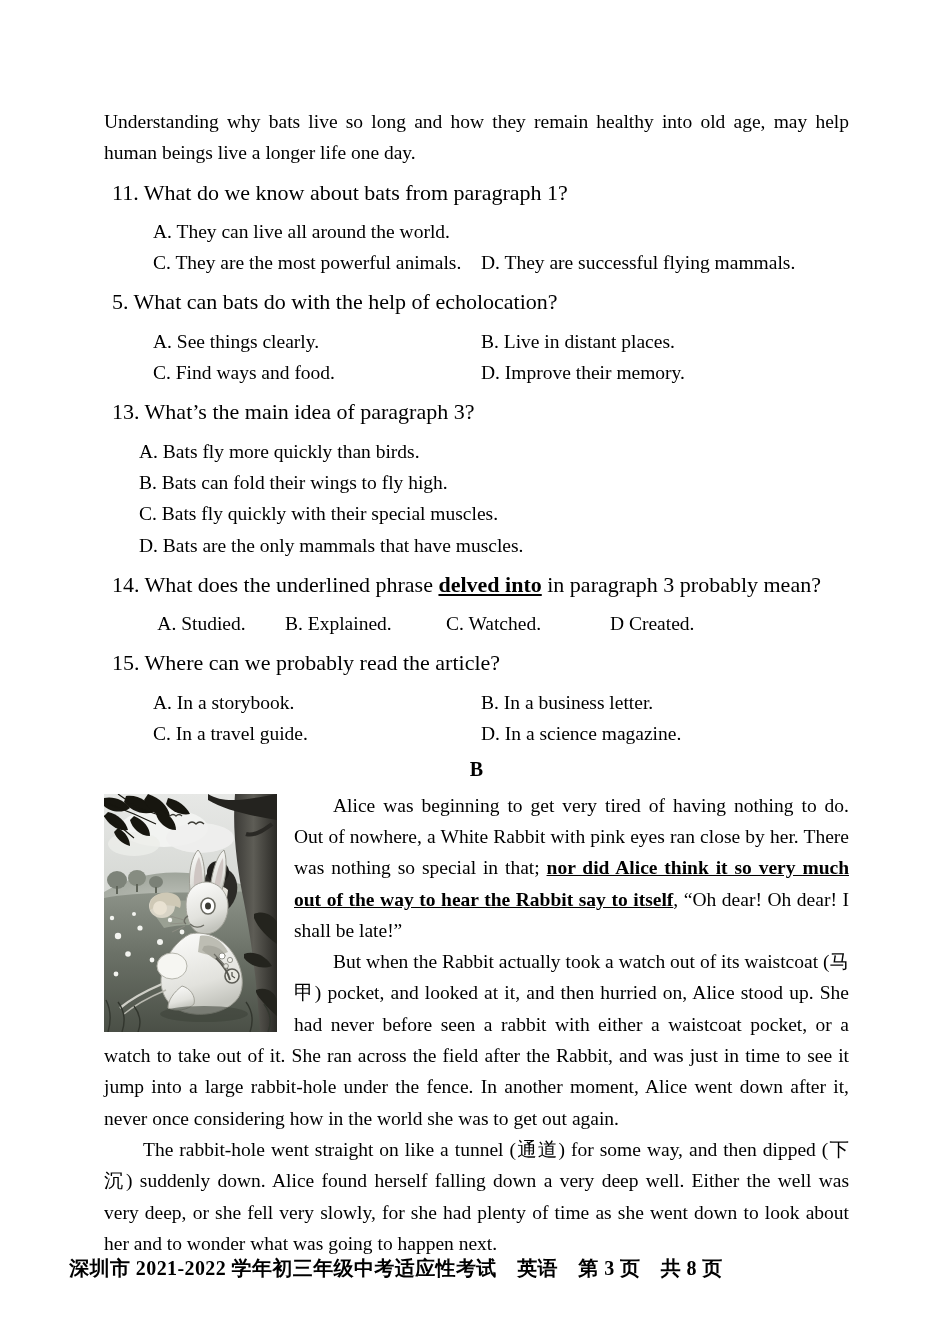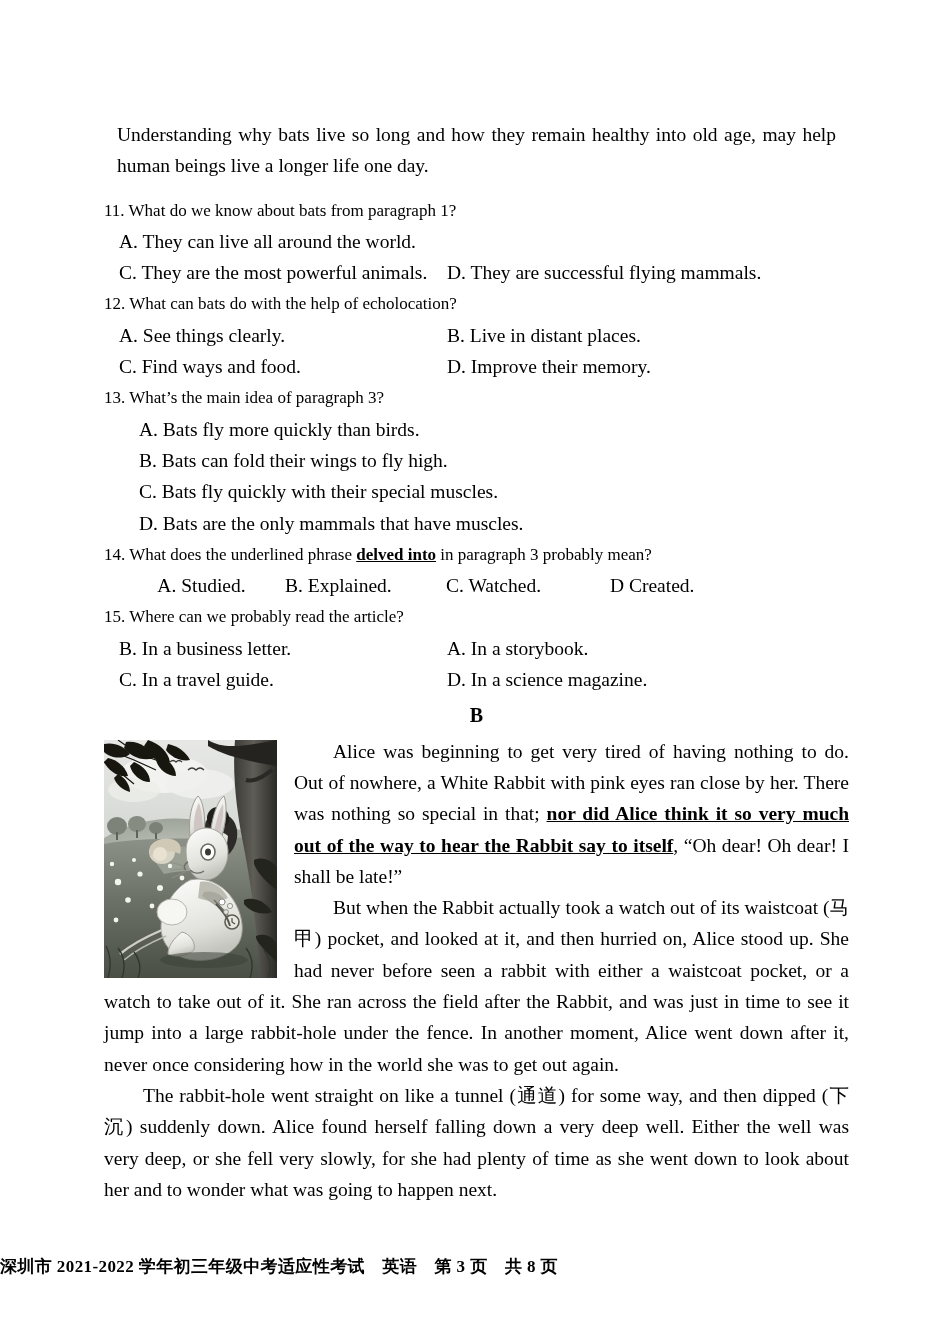--- a/index.html
+++ b/index.html
@@ -26,49 +26,49 @@
     left: 104px;
     top: 106px;
     width: 745px;
   }
   
   .para {
     font-size: 19.5px;
     line-height: 31.3px;
     text-align: justify;
     text-justify: inter-word;
-    margin: 13px;
+    margin: 0;
   }
   .para.lead {
     text-align: justify;
   }
   .qline {
-    font-size: 17px;
-    line-height: 31.3px;
-    margin: 0;
+    font-size: 22px;
+    line-height: 31.3px;
+    margin: 8px;
     white-space: nowrap;
   }
   .opts {
     display: block;
     margin: 0;
     padding: 0;
     font-size: 19.5px;
     line-height: 31.3px;
   }
   .optrow {
     display: flex;
     margin: 0;
     padding: 0;
     white-space: nowrap;
   }
   .opt {
     display: inline-block;
   }
   
-  .optrow.two .opt:nth-child(1) { width: 328px; margin-left: 15px; }
+  .optrow.two .opt:nth-child(1) { width: 328px; margin-left: 49px; }
   .optrow.two .opt:nth-child(2) { width: 360px; }
   
   .optrow.one .opt { margin-left: 35px; text-align: center; }
   
   .optrow.four .opt:nth-child(1) { width: 167px; margin-left: 14px; text-align: center; }
   .optrow.four .opt:nth-child(2) { width: 161px; }
   .optrow.four .opt:nth-child(3) { width: 164px; }
   .optrow.four .opt:nth-child(4) { width: auto; }
   .bu { font-weight: bold; text-decoration: underline; }
 
@@ -106,22 +106,22 @@
     text-indent: 0;
   }
   .indent { text-indent: 2em; }
 
   
   .footer {
     position: absolute;
     left: 0;
     top: 1255px;
     width: 792px;
-    text-align: left;
-    font-size: 17px;
+    text-align: center;
+    font-size: 20px;
     font-weight: bold;
     font-family: "Liberation Serif", "DejaVu Serif", serif;
     letter-spacing: 0.4px;
   }
 </style>
 </head>
 <body>
 
 <div class="page">
   <div class="content">
@@ -132,21 +132,21 @@
     <div class="opts">
       <div class="optrow two">
         <span class="opt">A. They can live all around the world.</span>
       </div>
       <div class="optrow two">
         <span class="opt">C. They are the most powerful animals.</span>
         <span class="opt">D. They are successful flying mammals.</span>
       </div>
     </div>
 
-    <p class="qline">12. What can bats do with the help of echolocation?</p>
+    <p class="qline">5. What can bats do with the help of echolocation?</p>
     <div class="opts">
       <div class="optrow two">
         <span class="opt">A. See things clearly.</span>
         <span class="opt">B. Live in distant places.</span>
       </div>
       <div class="optrow two">
         <span class="opt">C. Find ways and food.</span>
         <span class="opt">D. Improve their memory.</span>
       </div>
     </div>
@@ -173,22 +173,22 @@
         <span class="opt">A. Studied.</span>
         <span class="opt">B. Explained.</span>
         <span class="opt">C. Watched.</span>
         <span class="opt">D Created.</span>
       </div>
     </div>
 
     <p class="qline">15. Where can we probably read the article?</p>
     <div class="opts">
       <div class="optrow two">
+        <span class="opt">A. In a storybook.</span>
         <span class="opt">B. In a business letter.</span>
-        <span class="opt">A. In a storybook.</span>
       </div>
       <div class="optrow two">
         <span class="opt">C. In a travel guide.</span>
         <span class="opt">D. In a science magazine.</span>
       </div>
     </div>
 
     <div class="section-letter">B</div>
 
     <div class="passage-wrap">

